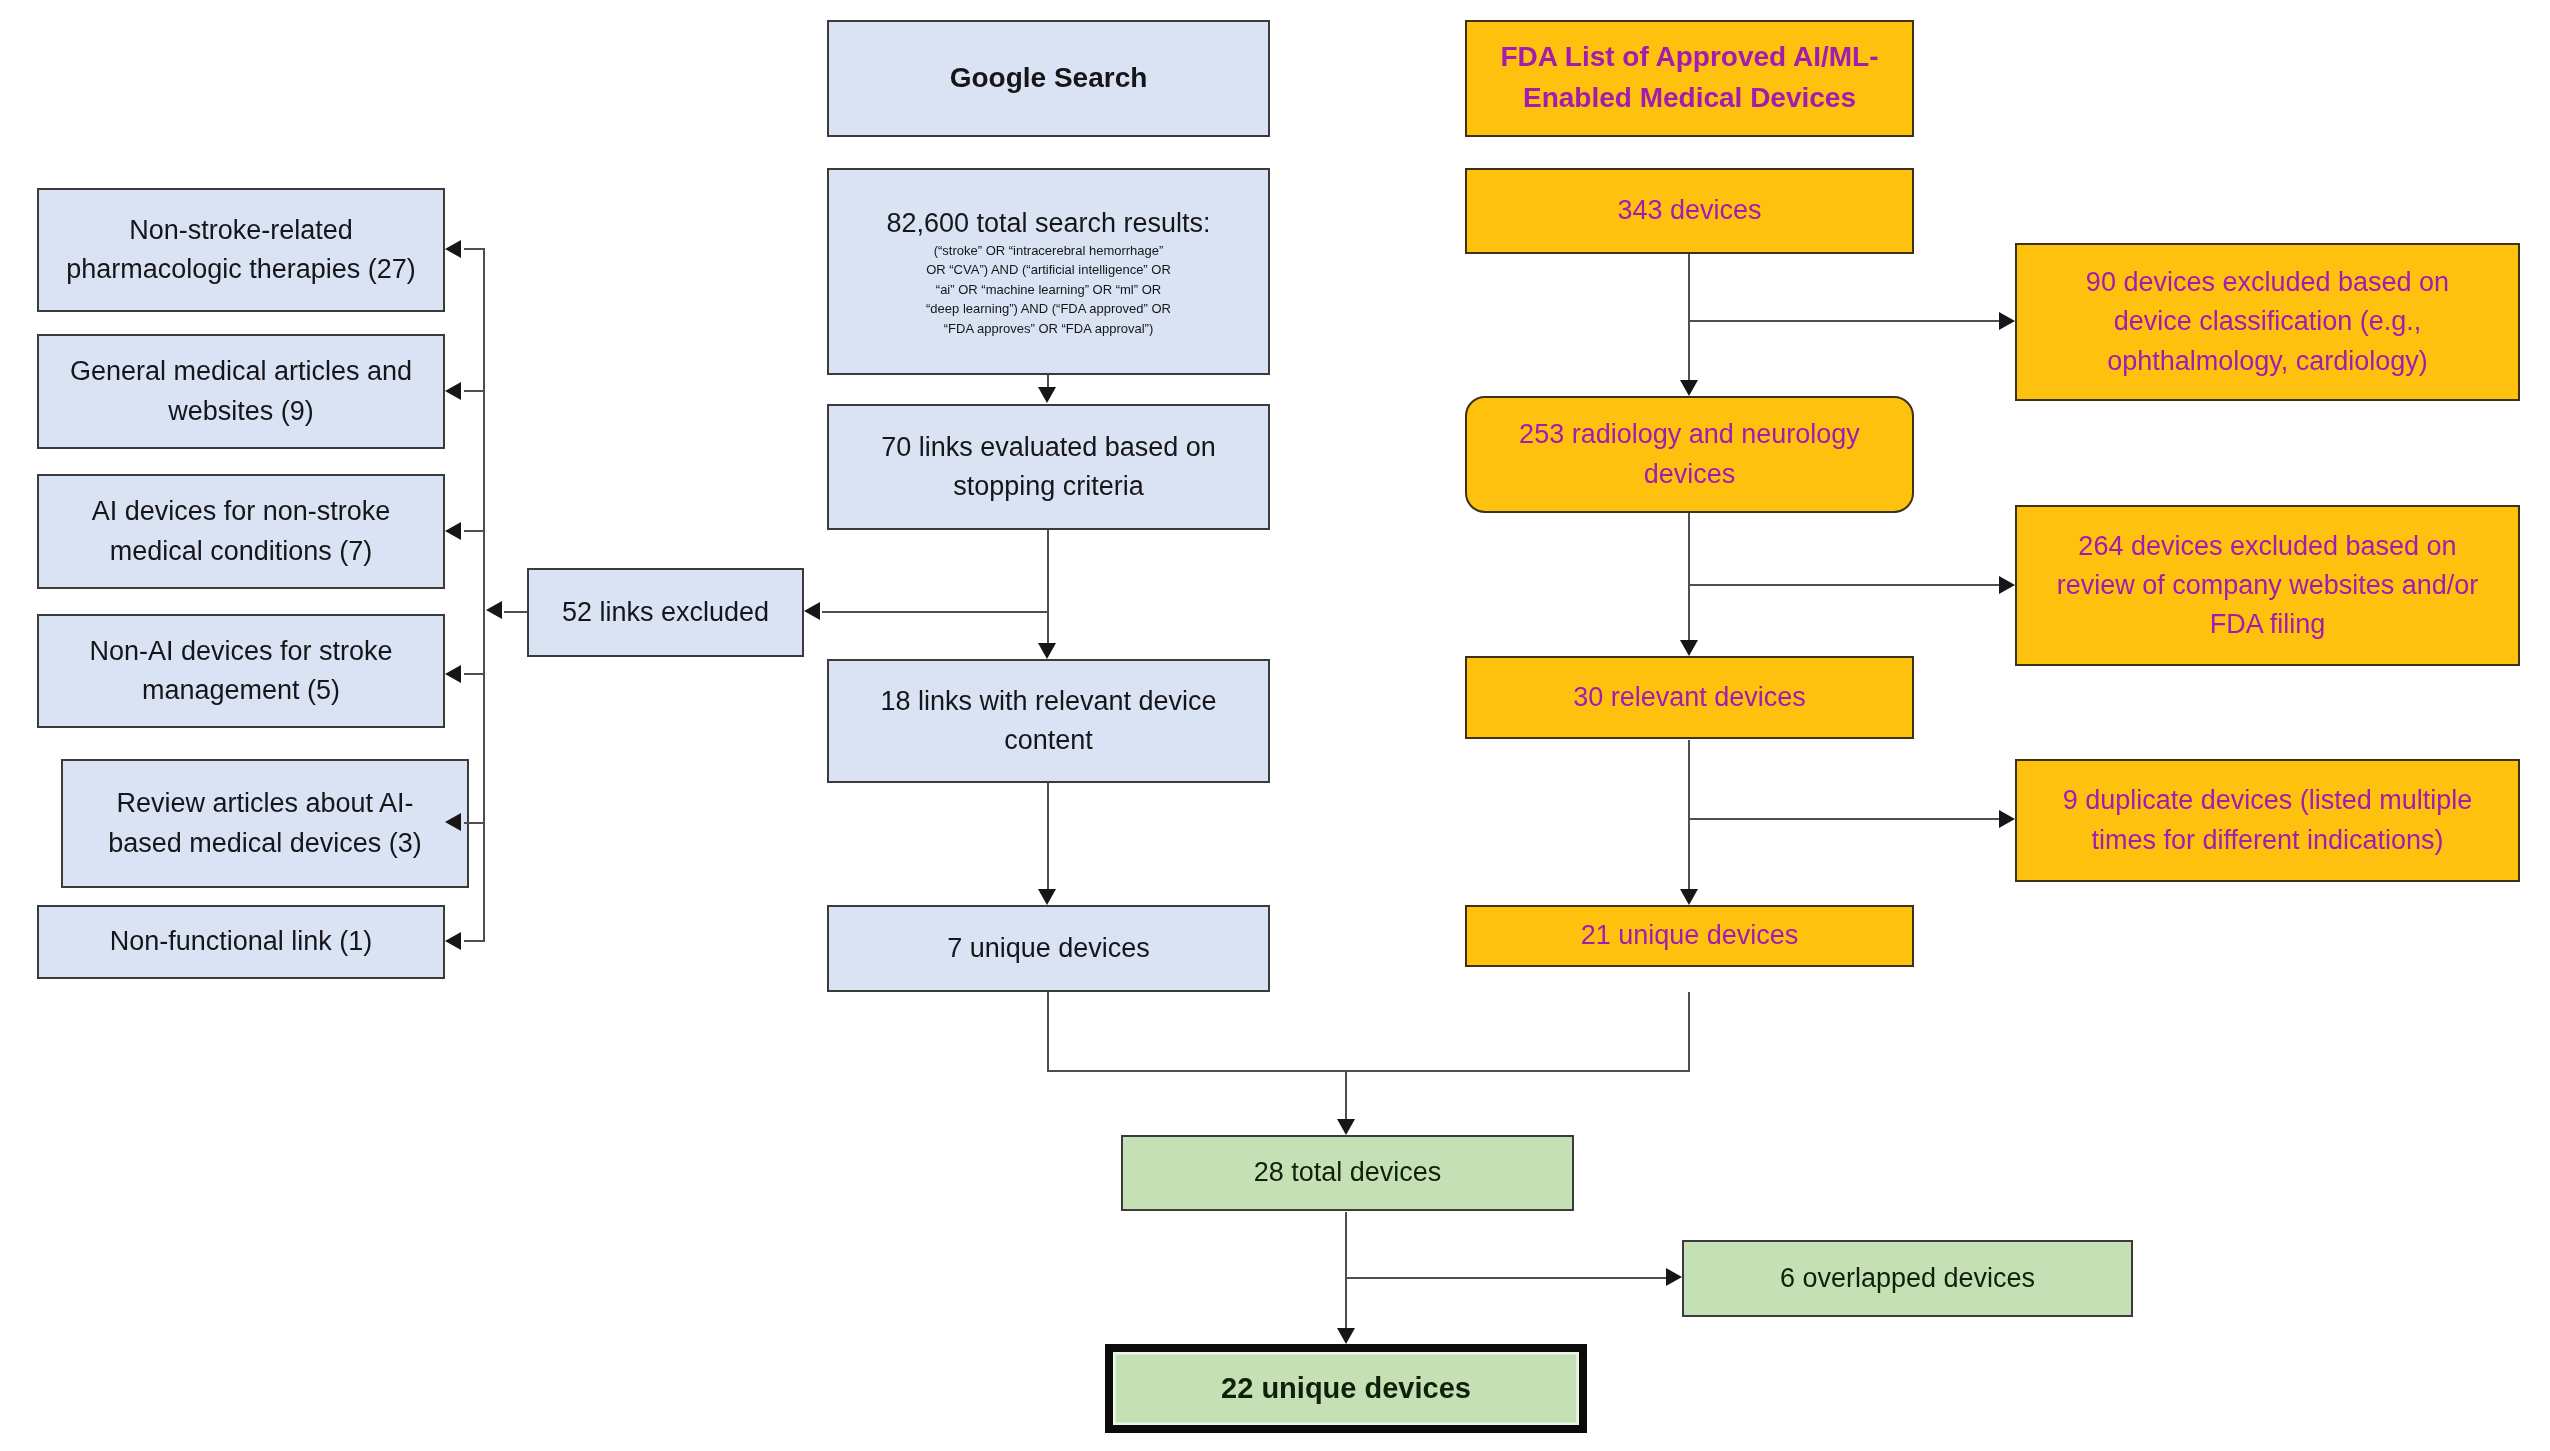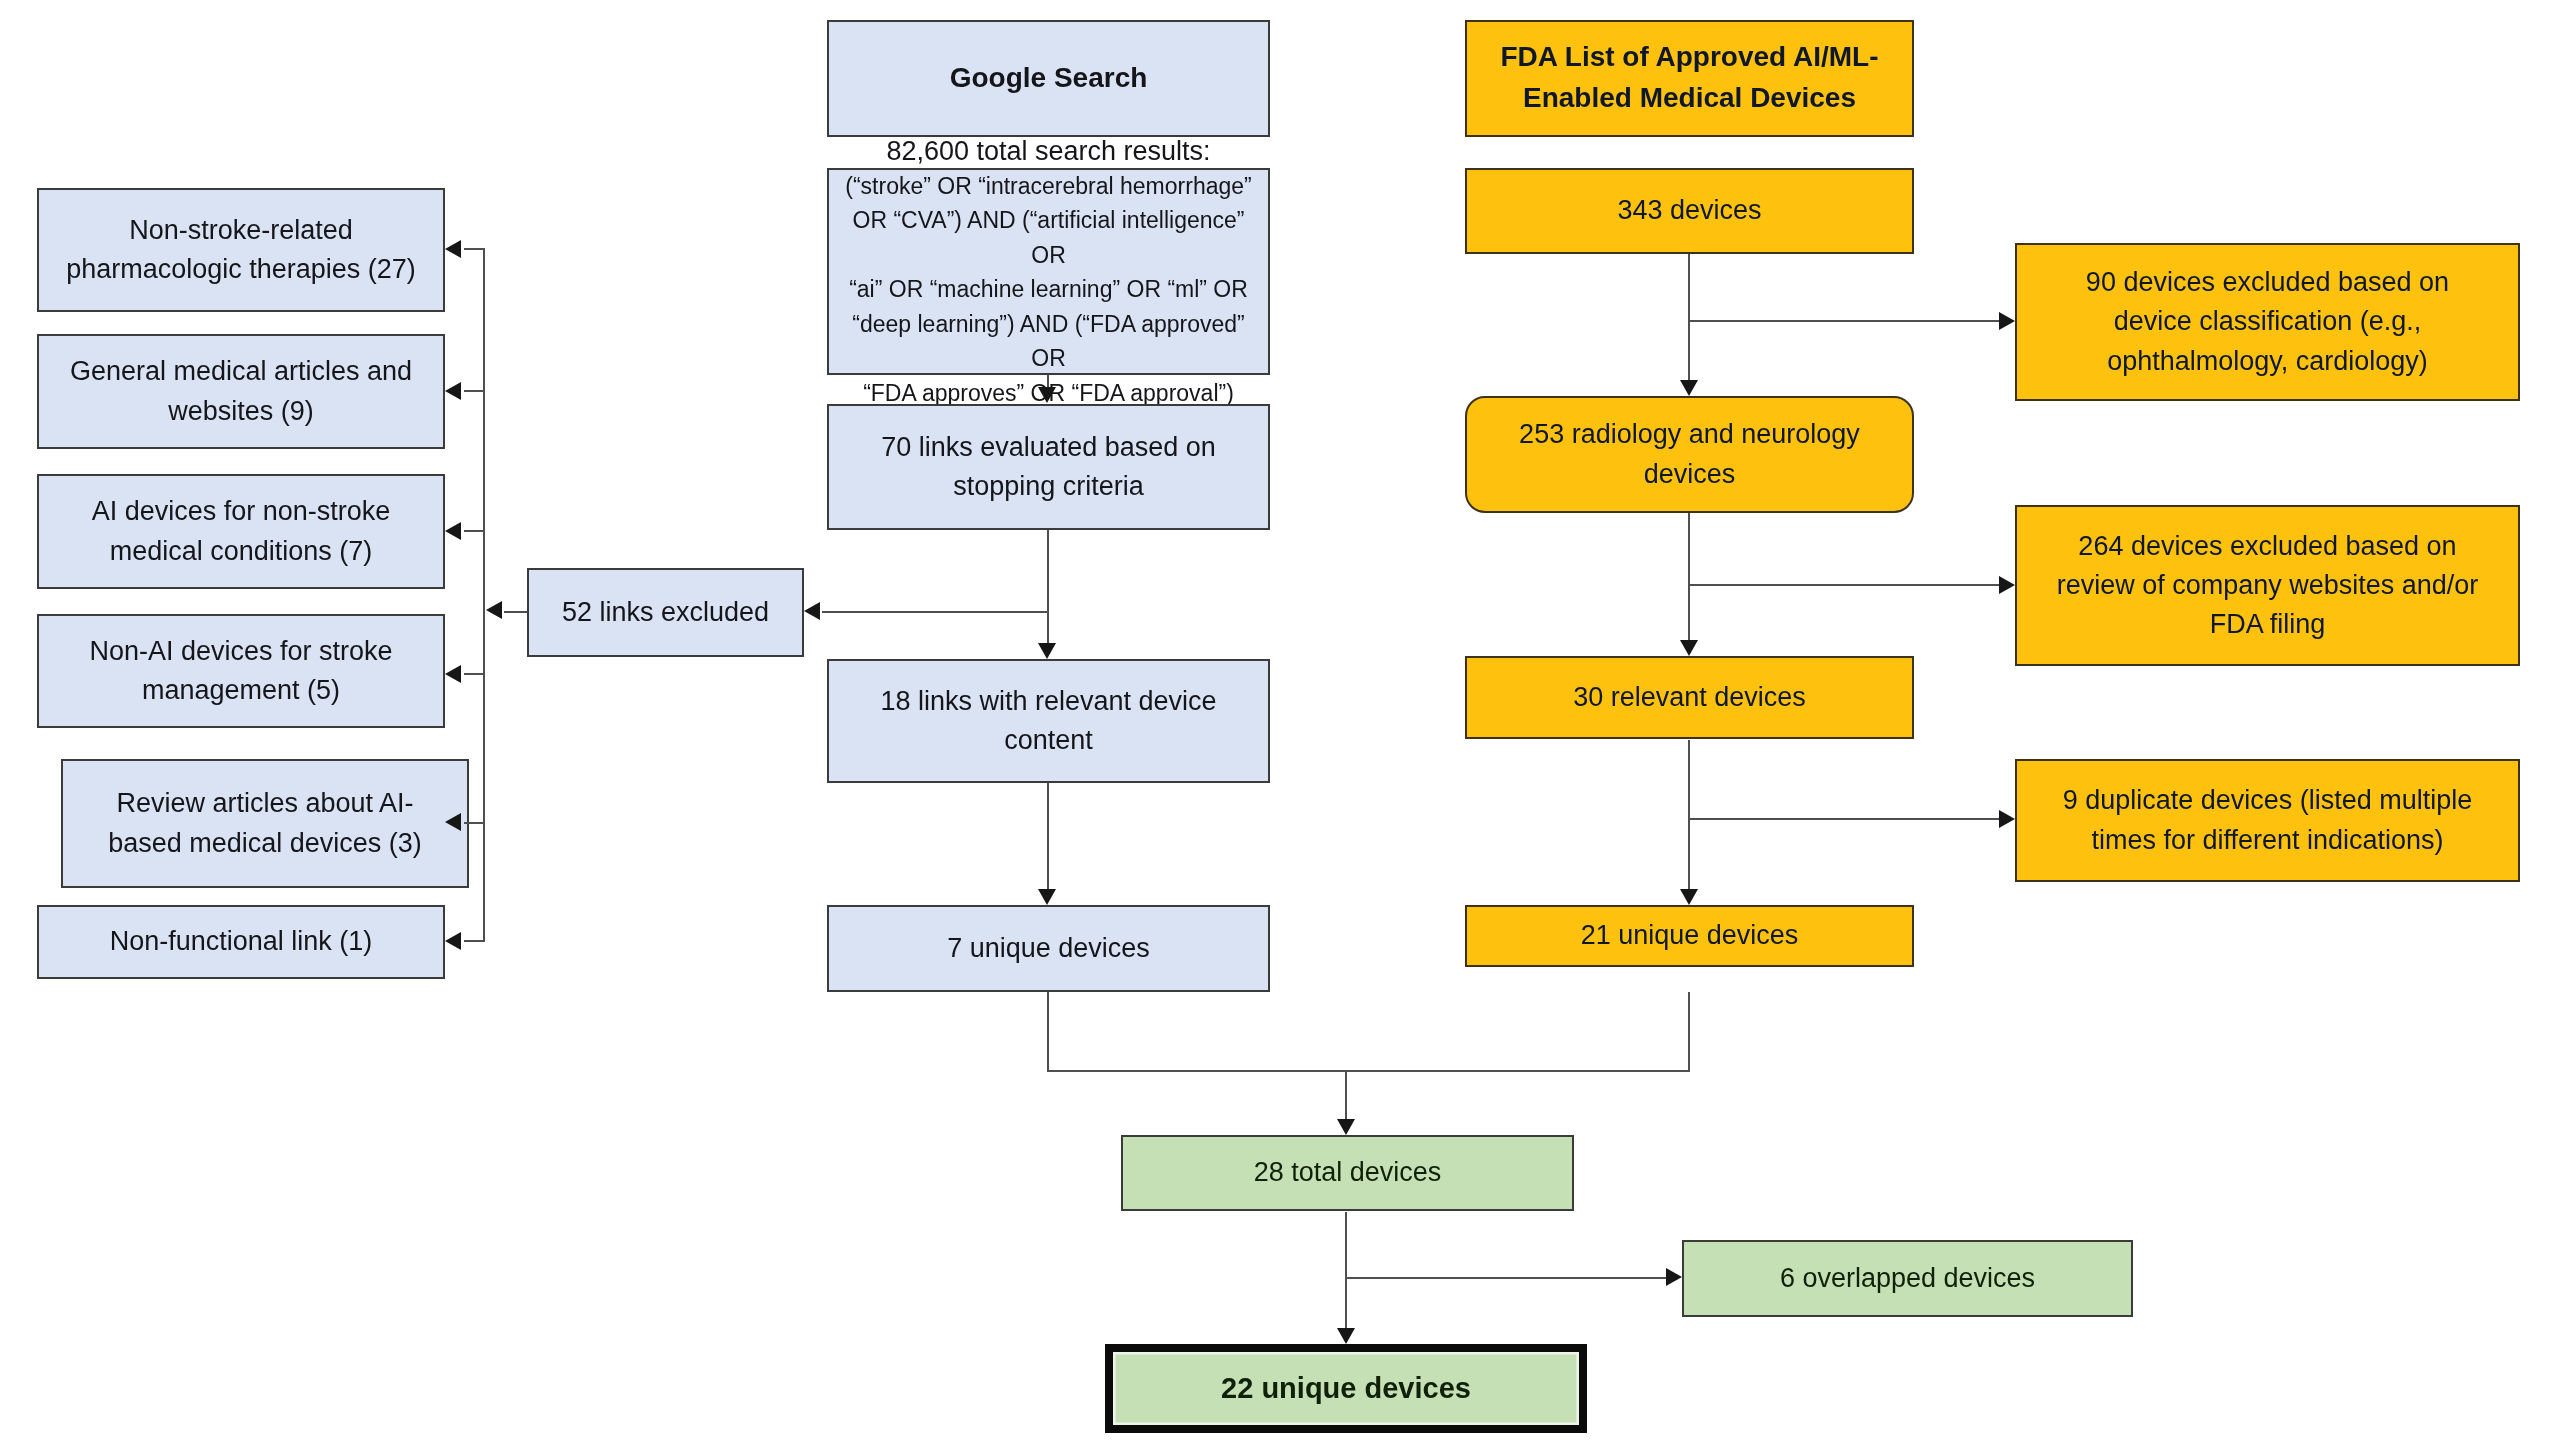--- a/index.html
+++ b/index.html
@@ -9,25 +9,25 @@
     font-family:"Liberation Sans","DejaVu Sans",sans-serif; color:#15151a;
   }
   .box {
     position:absolute; box-sizing:border-box;
     border:2.6px solid #3b3b3b;
     display:flex; flex-direction:column; align-items:center; justify-content:center;
     text-align:center; white-space:pre-line;
     font-size:27px; line-height:1.45; padding:5.2px 9px;
   }
   .blue   { background:#dae3f3; color:#15151a; }
-  .orange { background:#fec10e; color:#0f172a; border-color:#3d3118; }
+  .orange { background:#fec10e; color:#a21caf; border-color:#3d3118; }
   .green  { background:#c5e0b4; color:#102009; }
   .hdr    { font-size:28px; font-weight:bold; }
   .qtitle { font-size:27px; line-height:1.35; }
-  .qline  { font-size:23px; line-height:1.5; }
+  .qline  { font-size:13px; line-height:1.5; }
   .final-box {
     border:8.5px solid #0b0b0b;
     box-shadow: inset 0 0 0 2.6px #eef4ea;
     font-size:29px; font-weight:bold;
   }
   .hline, .vline { position:absolute; background:#4f4f4f; }
   .hline { height:2px; }
   .vline { width:2px; }
   .arrow { position:absolute; width:0; height:0; }
   .arrow.down  { border-left:9.8px solid transparent; border-right:9.8px solid transparent; border-top:16.3px solid #161616; }

